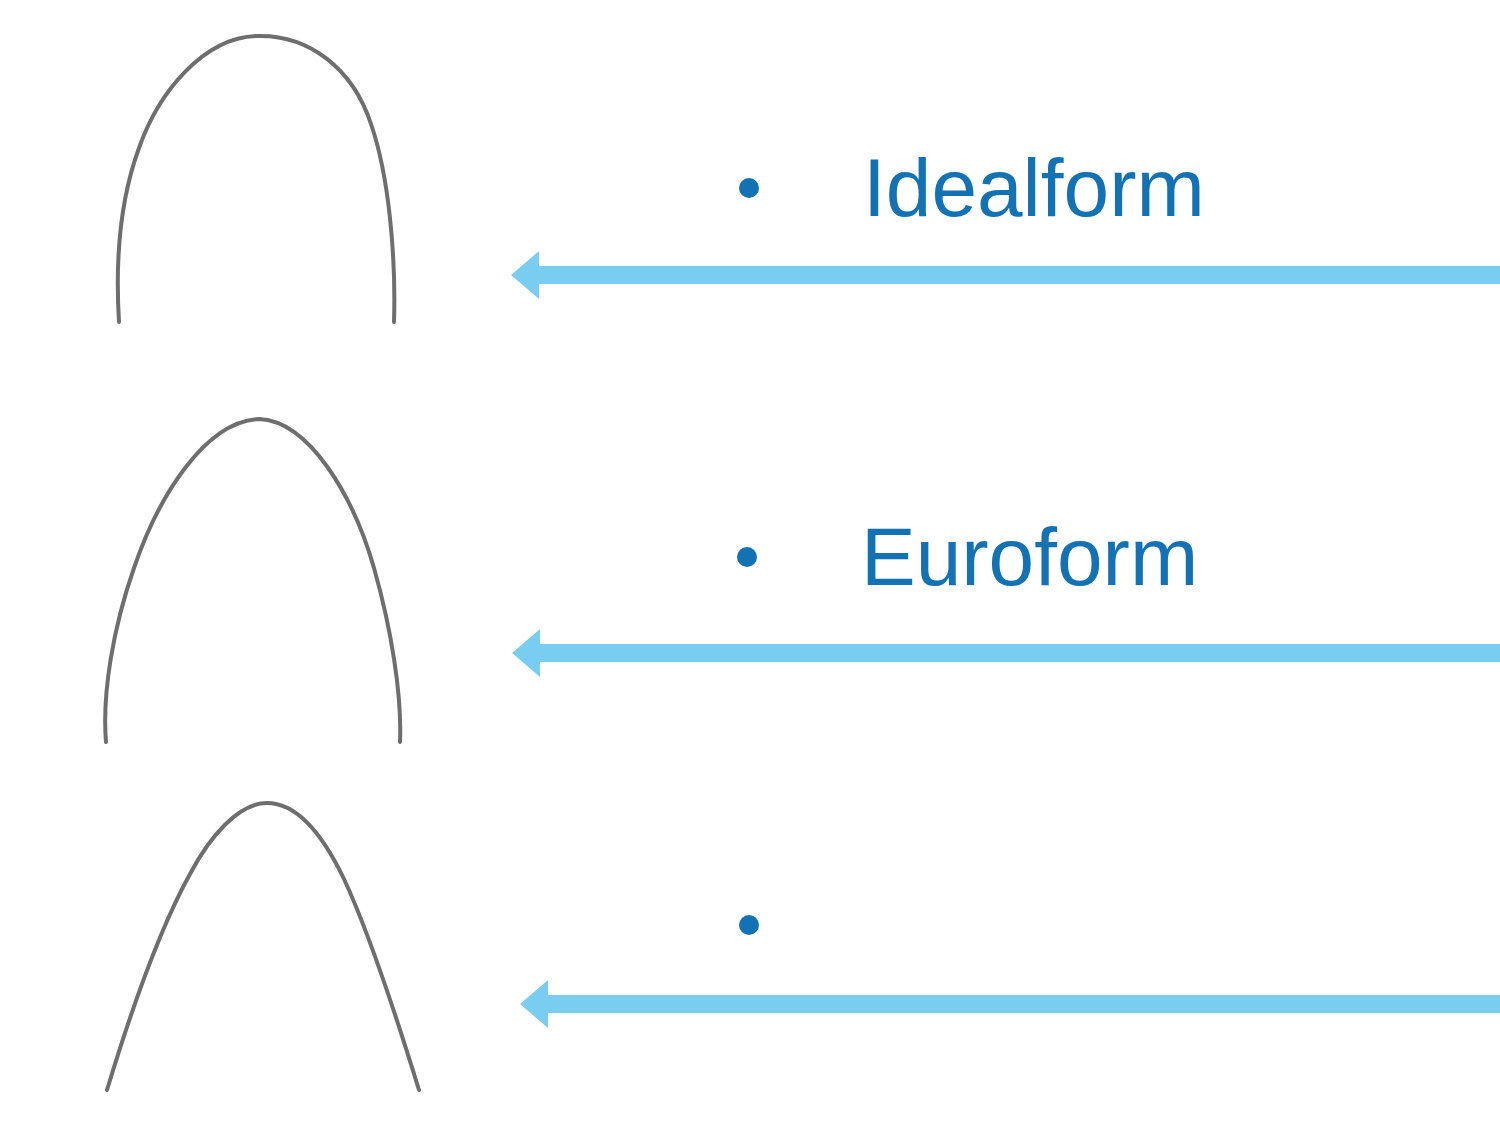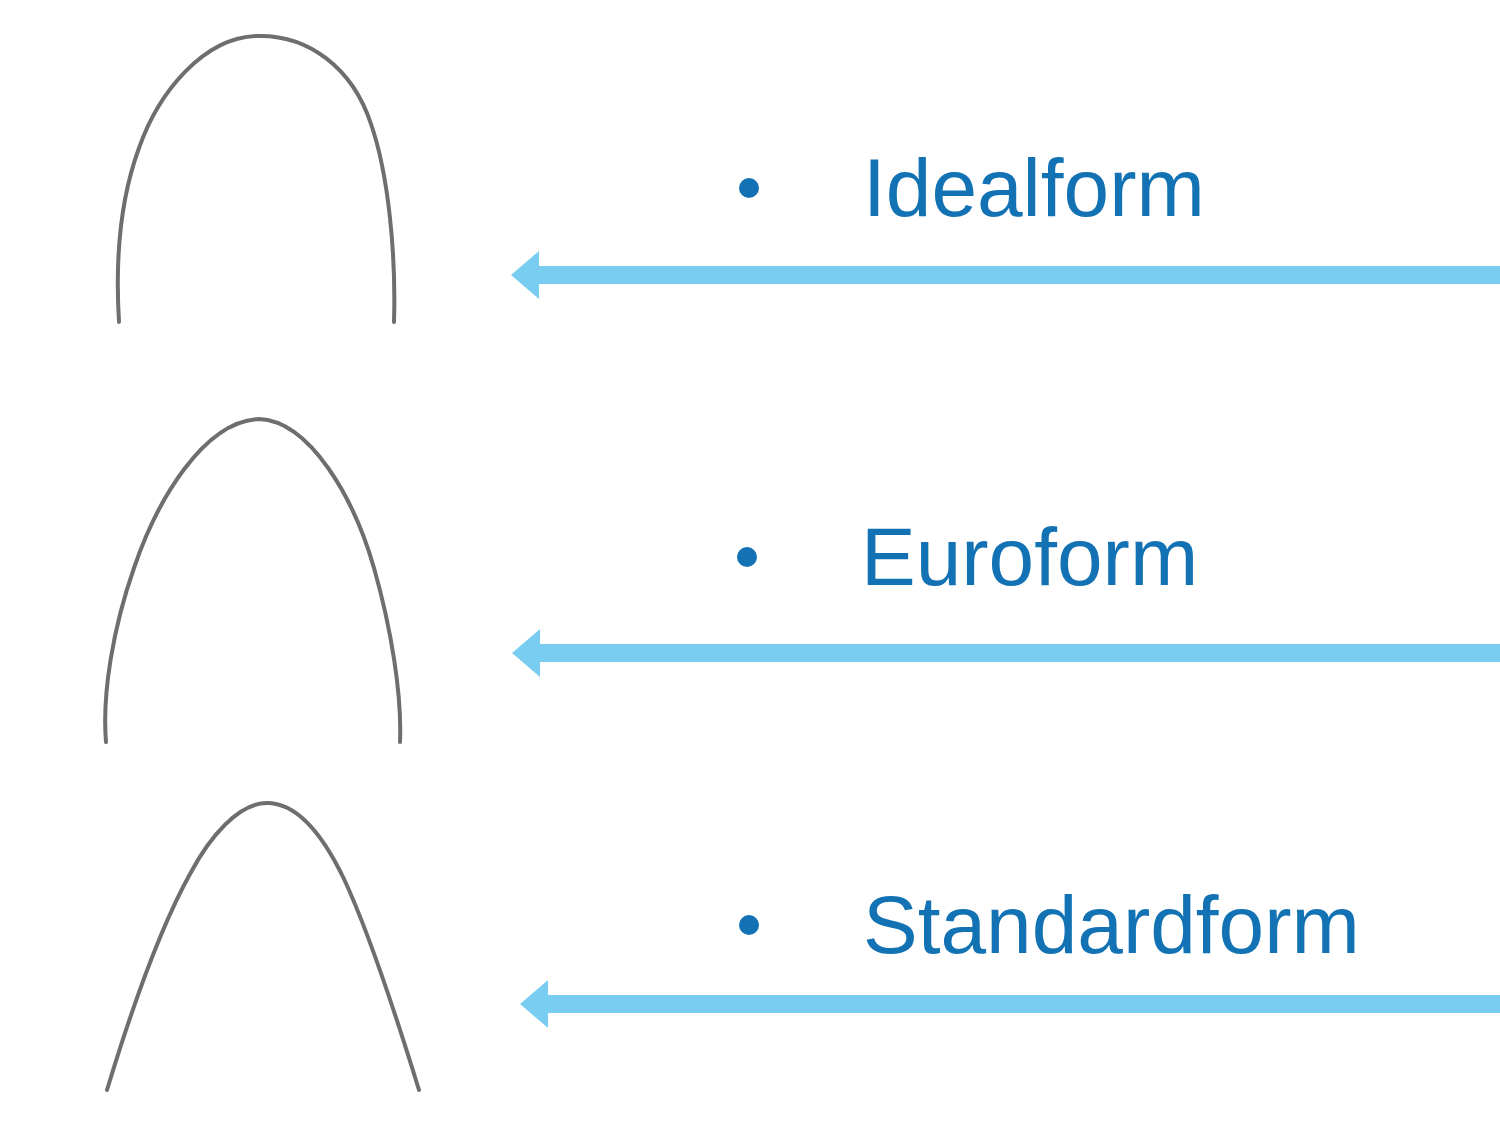--- a/index.html
+++ b/index.html
@@ -74,21 +74,20 @@
     <span class="bullet-label">Euroform</span>
   </div>
 
   <div class="bullet-row" style="left:739px; top:147px;">
     <span class="bullet-dot"></span>
     <span class="bullet-label">Idealform</span>
   </div>
 
   <div class="bullet-row" style="left:739px; top:884px;">
     <span class="bullet-dot"></span>
-    <span class="bullet-label">Standardform</span>
   </div>
 
   <svg class="arrow" style="left:511px; top:251px;" width="989" height="50" viewBox="0 0 989 50">
     <polygon points="0,24 28,0 28,15 989,15 989,33 28,33 28,48"></polygon>
   </svg>
 
   <svg class="arrow" style="left:512px; top:629px;" width="988" height="50" viewBox="0 0 988 50">
     <polygon points="0,24 28,0 28,15 988,15 988,33 28,33 28,48"></polygon>
   </svg>
 

